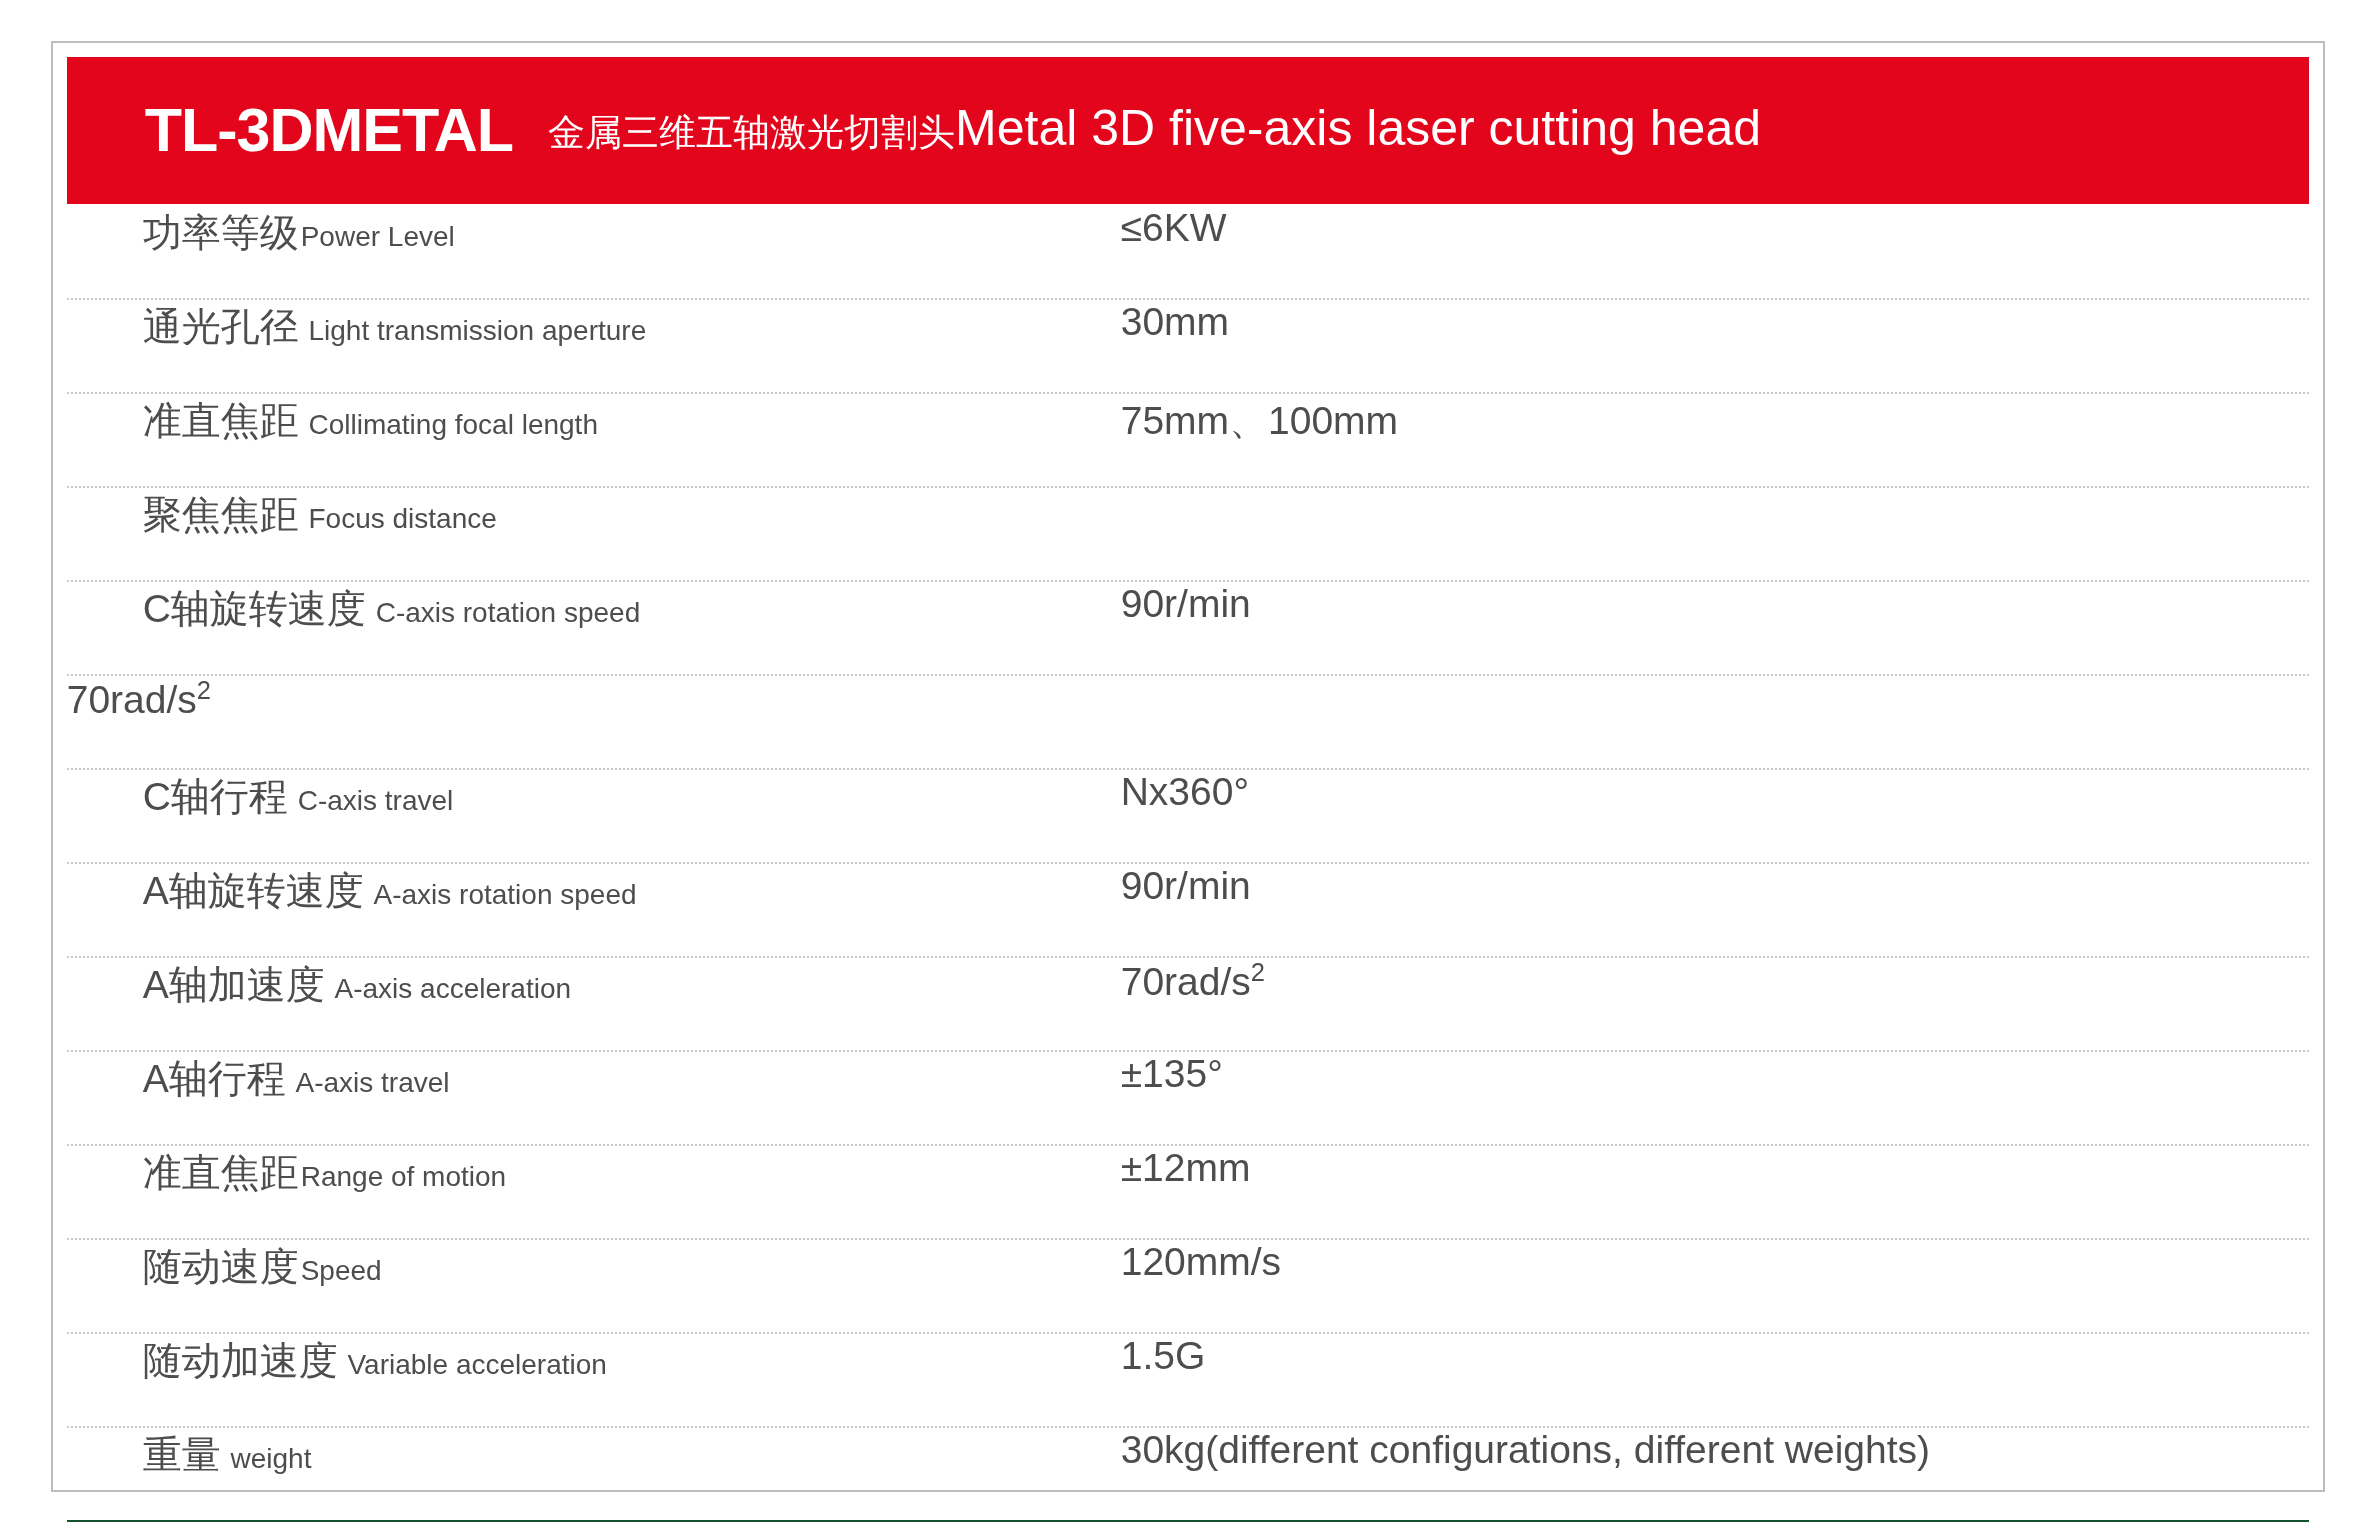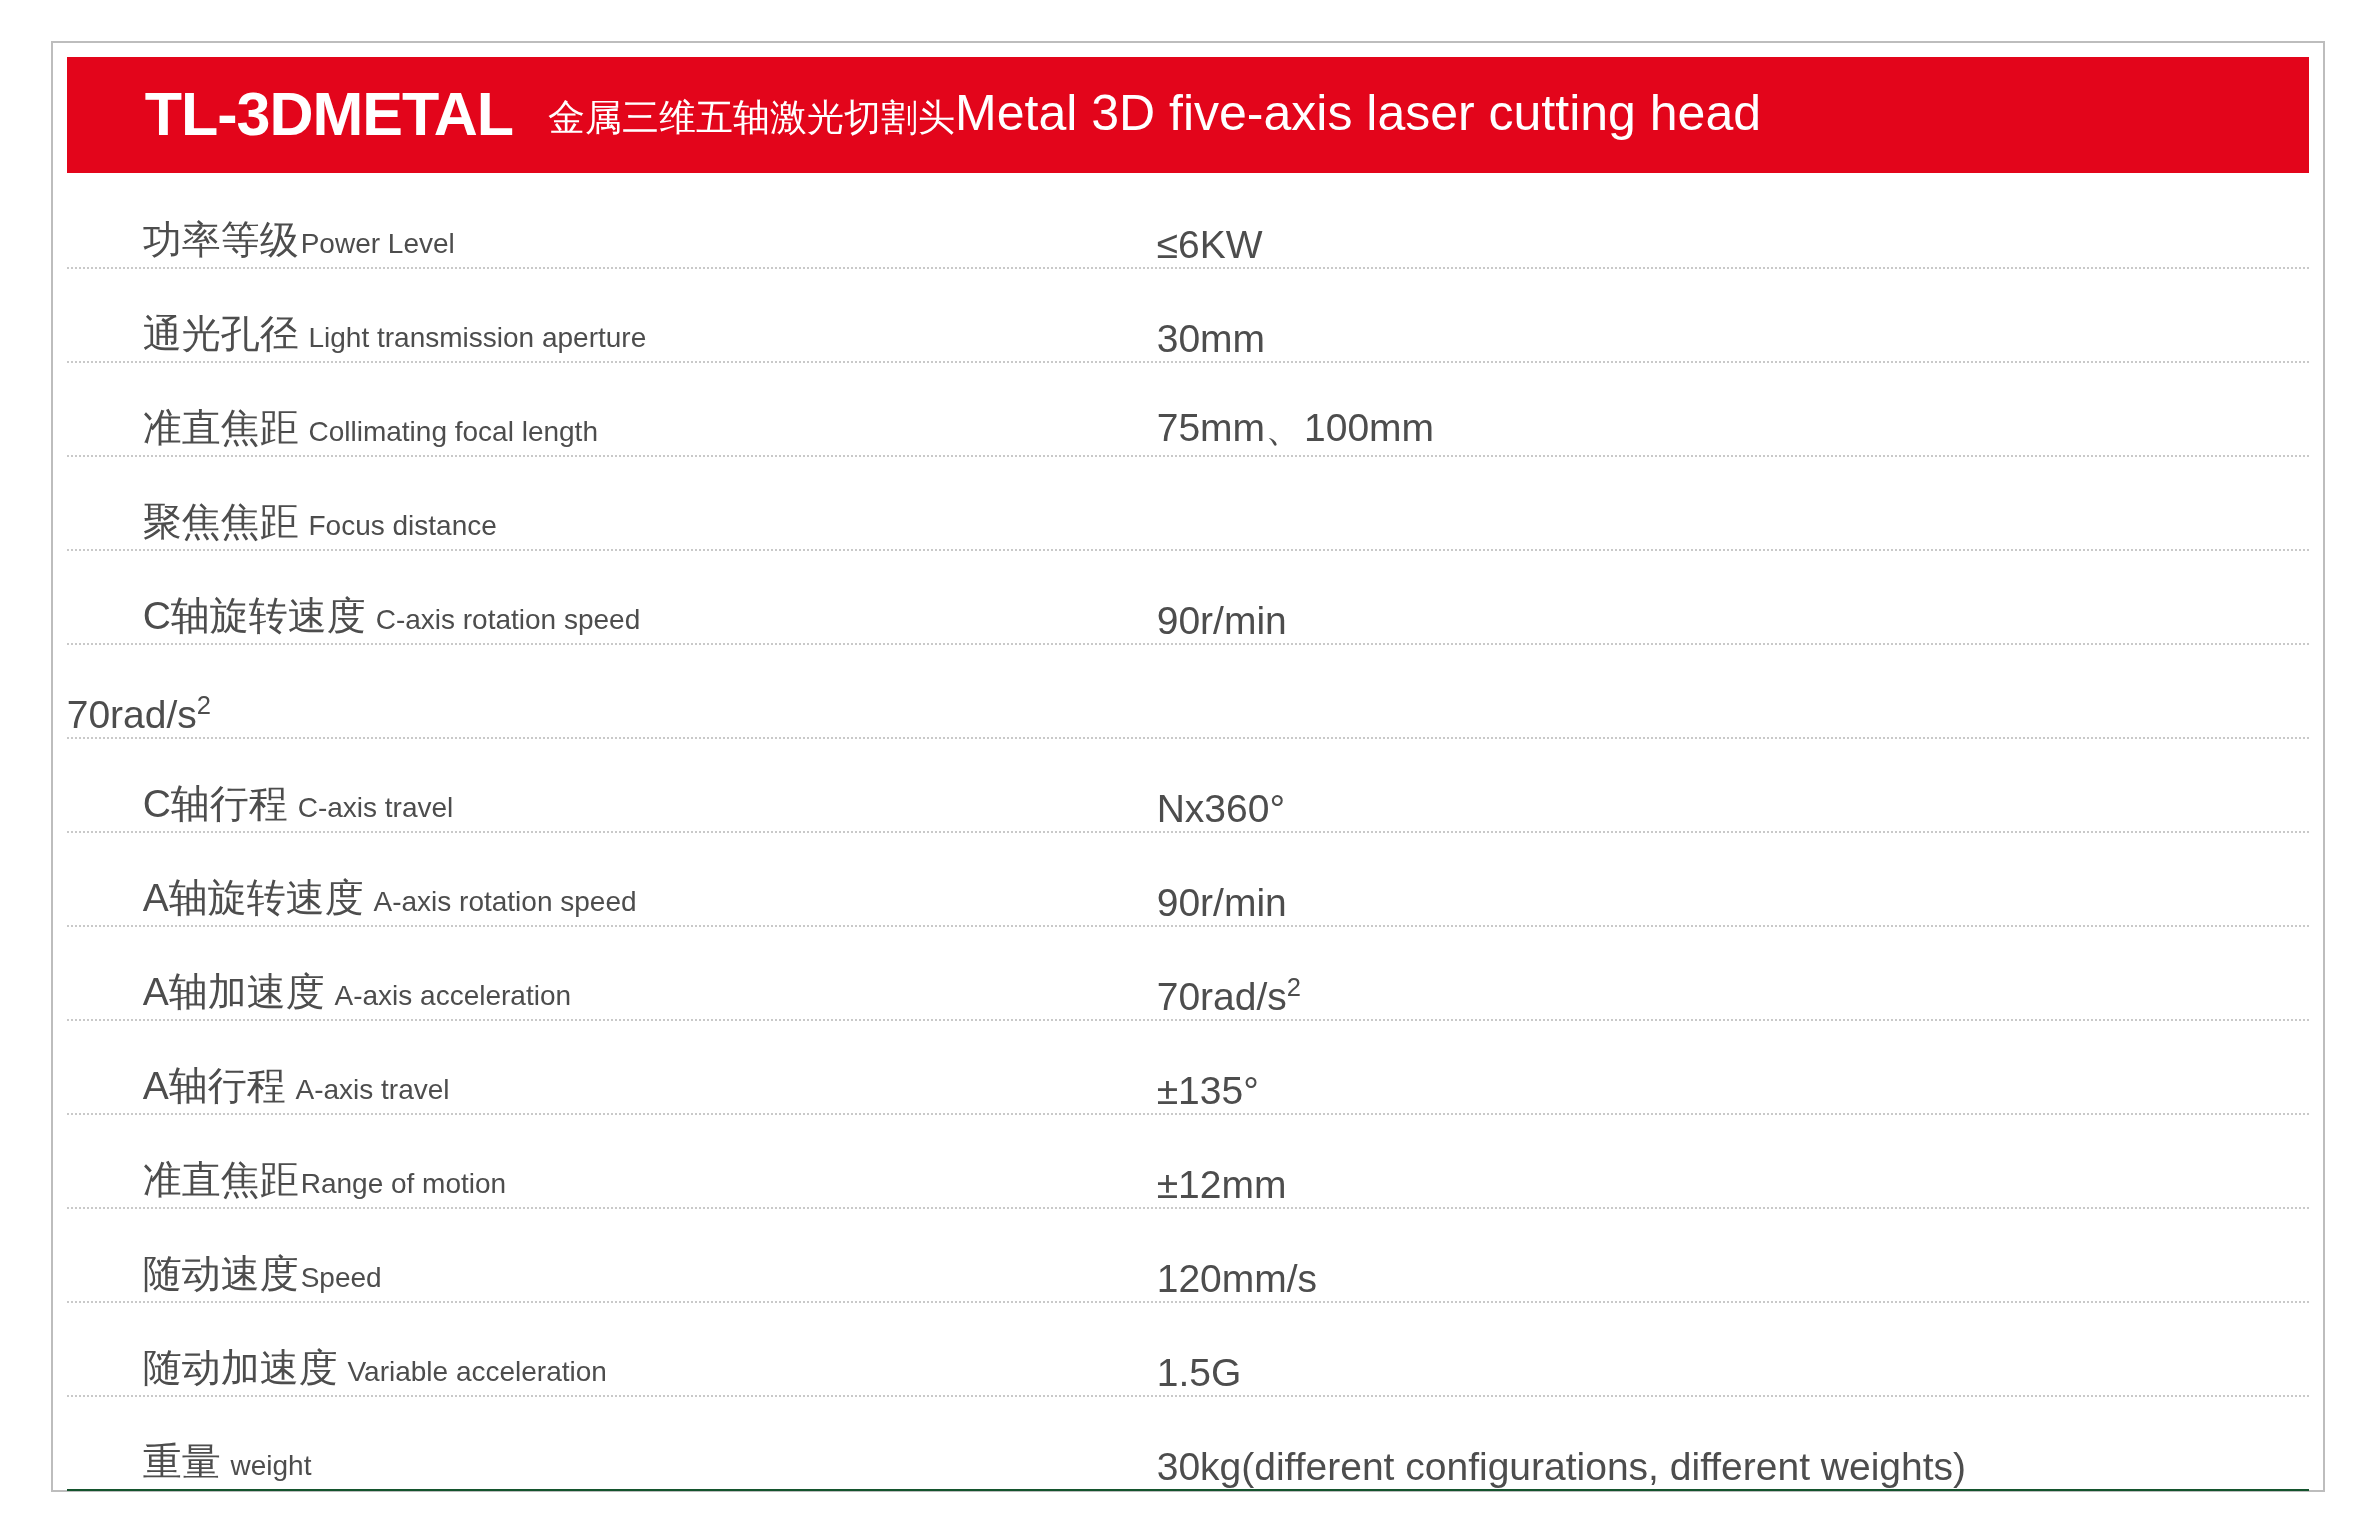--- a/index.html
+++ b/index.html
@@ -26,21 +26,21 @@
     top: 41px;
     width: 2274px;
     height: 1451px;
     background: #ffffff;
     border: 2px solid #bdbdbd;
     box-sizing: border-box;
   }
   .spec-header {
     position: relative;
     margin: 13.7px 13.7px 0 13.7px;
-    height: 116px;
+    height: 147px;
     background: #e3051b;
     display: flex;
     align-items: center;
     box-sizing: border-box;
     padding-left: 78px;
   }
   .model-name {
     color: #ffffff;
     font-size: 61px;
     font-weight: bold;
@@ -61,25 +61,24 @@
   }
   .header-sub .en {
     font-size: 50px;
   }
   .spec-table {
     margin: 0 13.7px;
     padding-top: 2px;
   }
   .spec-row {
     display: flex;
-    align-items: flex-end;
+    align-items: flex-start;
     height: 94px;
     border-bottom: 2px dotted #c9c9c9;
     box-sizing: border-box;
-    gap: 36px;
   }
   .spec-row:last-child {
     border-bottom: 2px solid #14532d;
   }
   .spec-label {
     width: 1054px;
     padding-left: 76px;
     box-sizing: border-box;
     color: #4d4d4d;
     white-space: nowrap;

